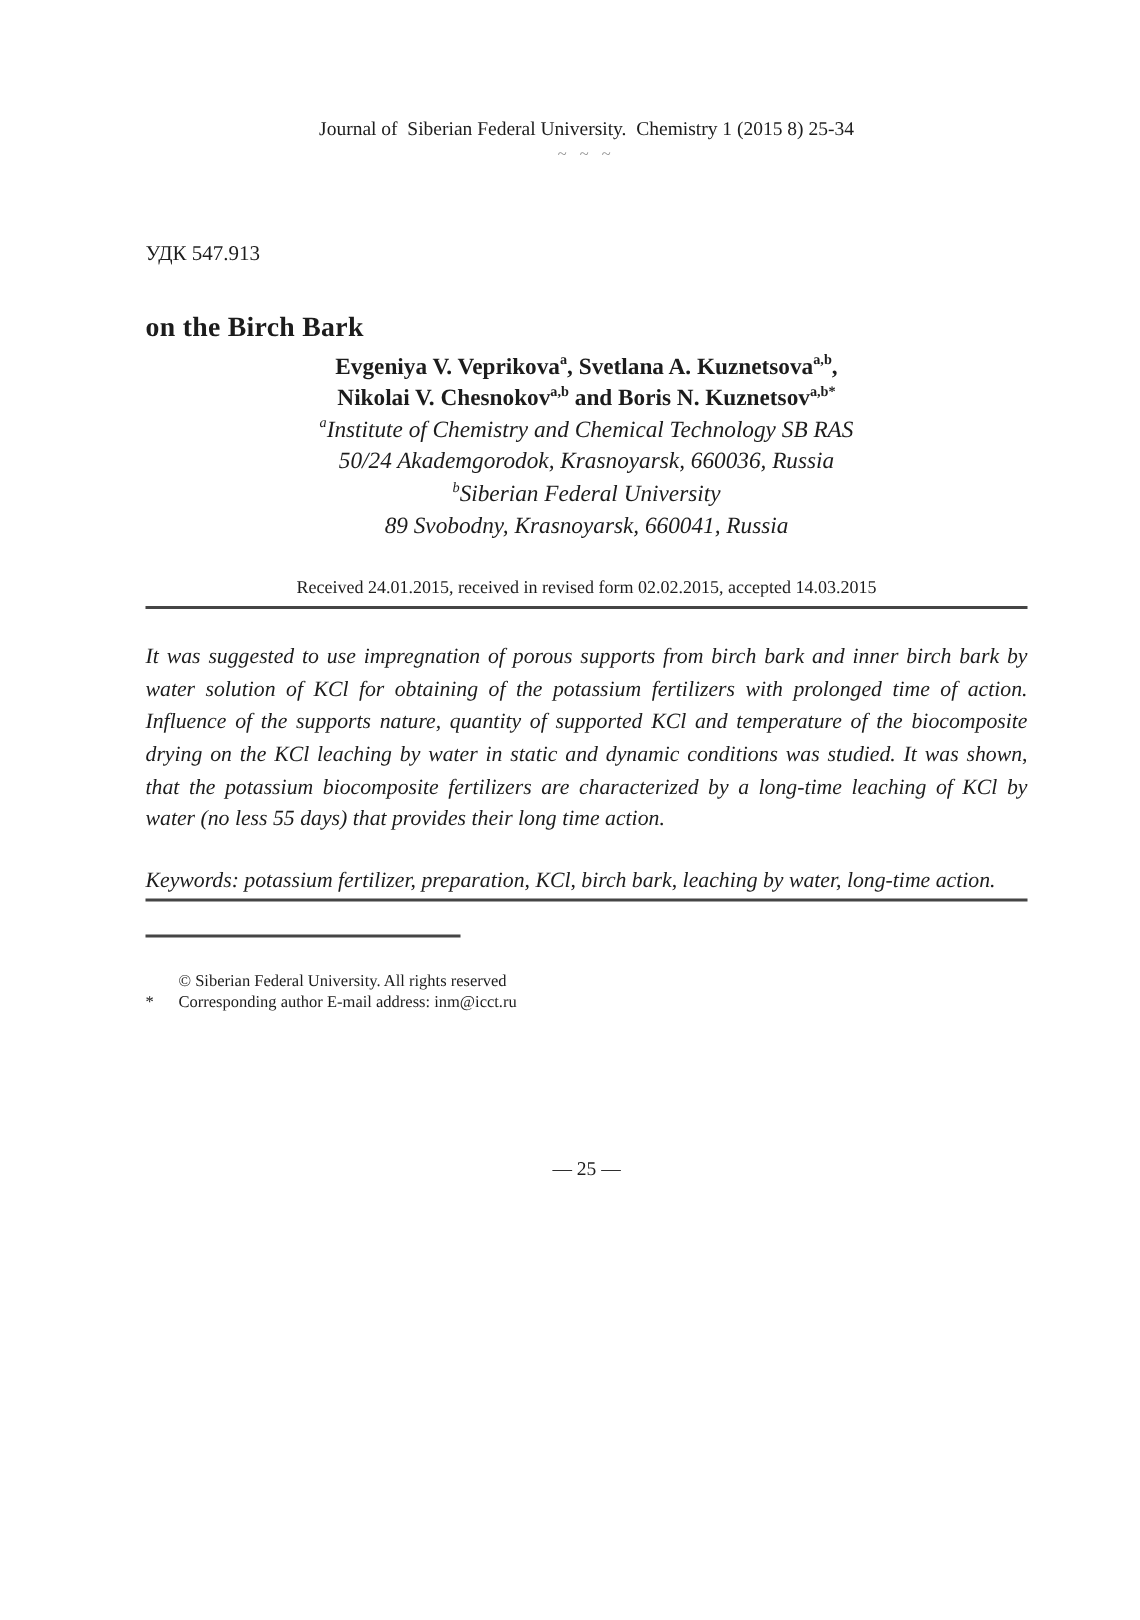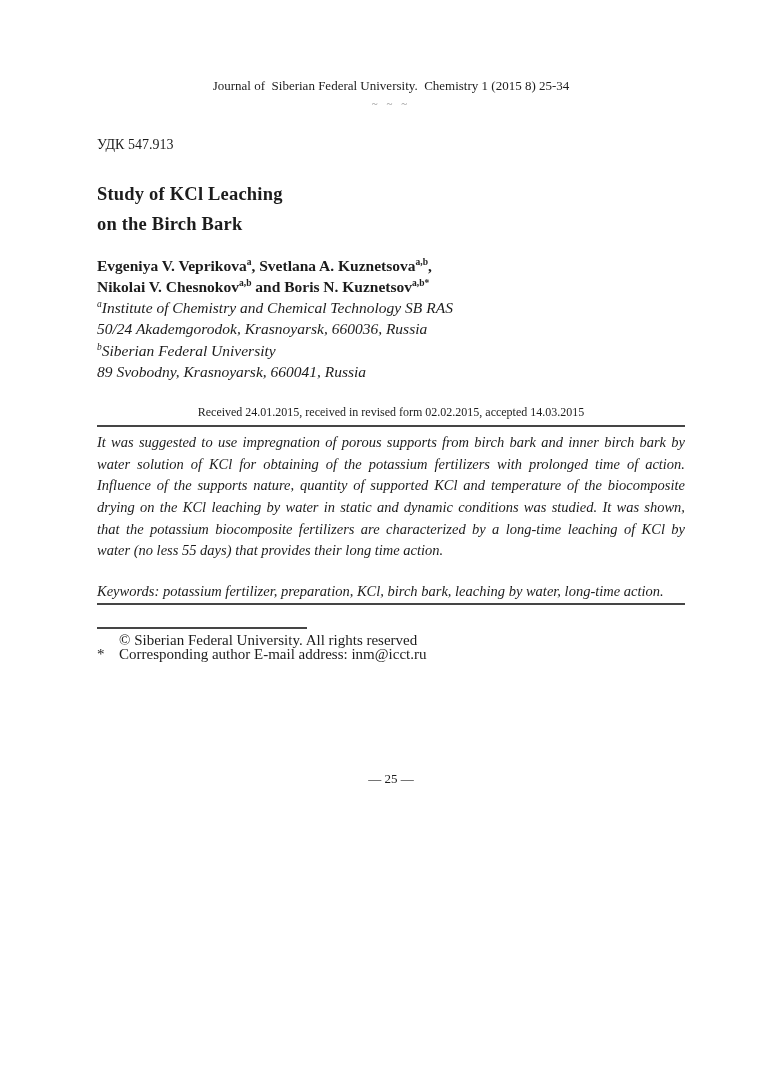--- a/index.html
+++ b/index.html
@@ -23,34 +23,33 @@
   }
   .ornament {
     text-align: center;
     font-size: 11px;
     color: #8f8f8f;
     letter-spacing: 3px;
     margin-top: 3px;
     line-height: 13px;
   }
   .udc {
-    margin-top: 26px;
+    margin-top: 51px;
     font-size: 14px;
     line-height: 17px;
   }
   .paper-title {
     margin-top: 26px;
     font-size: 18.5px;
     font-weight: bold;
     line-height: 30px;
     letter-spacing: 0.2px;
   }
   .authors-block {
-    margin-top: 16px;
-    text-align: left;
+    text-align: center;
   }
   .author-line {
     font-weight: bold;
     font-size: 15.5px;
     line-height: 21px;
   }
   .affil-line {
     font-style: italic;
     font-size: 15.5px;
     line-height: 21.3px;
@@ -65,21 +64,21 @@
     text-align: center;
     font-size: 12px;
     line-height: 15px;
   }
   hr.rule {
     border: none;
     border-top: 2px solid #454545;
     margin: 5px 0 0 0;
   }
   .abstract {
-    margin-top: 5px;
+    margin-top: 22px;
     font-style: italic;
     font-size: 14.5px;
     line-height: 21.6px;
     text-align: justify;
   }
   .keywords-line {
     margin-top: 20px;
     font-style: italic;
     font-size: 14.5px;
     line-height: 18px;
@@ -89,22 +88,22 @@
     border-top: 2px solid #454545;
     margin: 3px 0 0 0;
   }
   hr.footnote-rule {
     border: none;
     border-top: 2px solid #454545;
     width: 210px;
     margin: 22px 0 0 0;
   }
   .footnote {
-    margin-top: 4px;
-    font-size: 15px;
+    margin-top: 22px;
+    font-size: 11px;
     line-height: 14.6px;
   }
   .fn-row { display: flex; }
   .fn-marker { flex: 0 0 22px; }
   .fn-text { flex: 1; }
   .page-footer {
     position: absolute;
     left: 97px;
     right: 75px;
     bottom: 69px;
@@ -116,21 +115,20 @@
 <body>
 
 <div class="page">
 
   <div class="journal-header">Journal of  Siberian Federal University.  Chemistry 1 (2015 8) 25-34</div>
   <div class="ornament">~ ~ ~</div>
 
   <div class="udc">УДК 547.913</div>
 
   <div class="paper-title">
-    <div>Study of KCl Leaching</div>
     <div>on the Birch Bark</div>
   </div>
 
   <div class="authors-block">
     <div class="author-line"><span>Evgeniya V. Veprikova</span><span class="sp">a</span><span>, Svetlana A. Kuznetsova</span><span class="sp">a,b</span><span>,</span></div>
     <div class="author-line"><span>Nikolai V. Chesnokov</span><span class="sp">a,b</span><span> and Boris N. Kuznetsov</span><span class="sp">a,b*</span></div>
     <div class="affil-line"><span class="sp">a</span><span>Institute of Chemistry and Chemical Technology SB RAS</span></div>
     <div class="affil-line"><span>50/24 Akademgorodok, Krasnoyarsk, 660036, Russia</span></div>
     <div class="affil-line"><span class="sp">b</span><span>Siberian Federal University</span></div>
     <div class="affil-line"><span>89 Svobodny, Krasnoyarsk, 660041, Russia</span></div>

